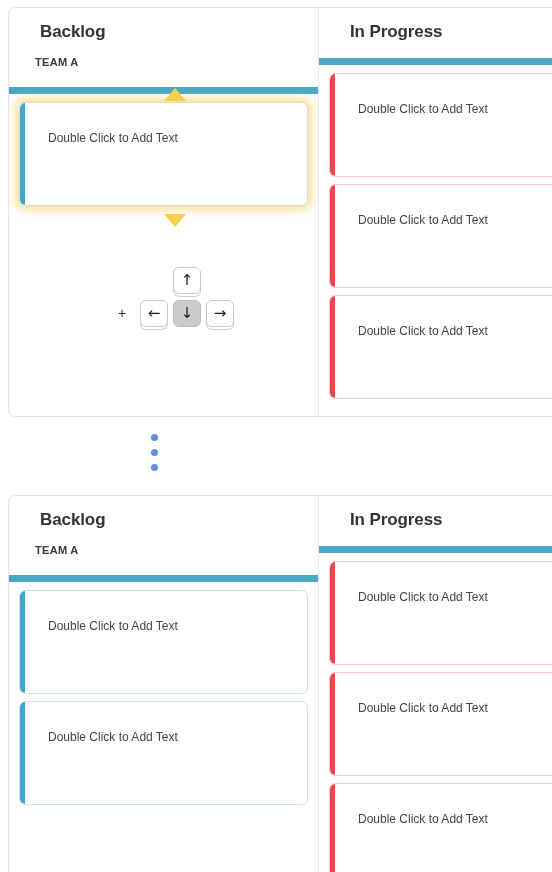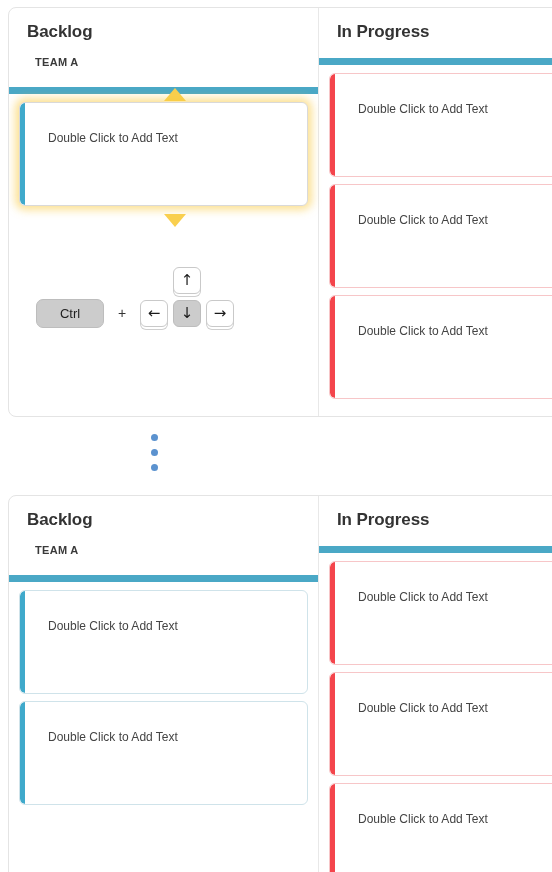--- a/index.html
+++ b/index.html
@@ -46,21 +46,21 @@
     padding: 14px 14px 0 14px;
     box-sizing: border-box;
     height: 79px;
   }
   .col-title {
     font-size: 17px;
     font-weight: bold;
     color: #333333;
     letter-spacing: -0.1px;
     line-height: 20px;
-    margin: 0 0 14px 4px;
+    margin: 0 0 14px 17px;
   }
   .col-team {
     font-size: 11px;
     font-weight: bold;
     color: #3a3a3a;
     letter-spacing: 0.3px;
     line-height: 13px;
     margin: 12px;
   }
 
@@ -232,23 +232,20 @@
           <div class="tri tri-up"></div>
 
           <div class="card blue selected">
             <div class="card-edge"></div>
             <div class="card-text">Double Click to Add Text</div>
           </div>
 
           <div class="tri tri-down"></div>
 
           <div class="kbd-hint">
-            <div class="key key-ctrl dark">
-              <span>Ctrl</span>
-            </div>
             <div class="plus">+</div>
 
             <div class="key key-up">
               <span class="arrow-glyph">↑</span>
             </div>
             <div class="key key-left">
               <span class="arrow-glyph">←</span>
             </div>
             <div class="key key-down dark">
               <span class="arrow-glyph">↓</span>

